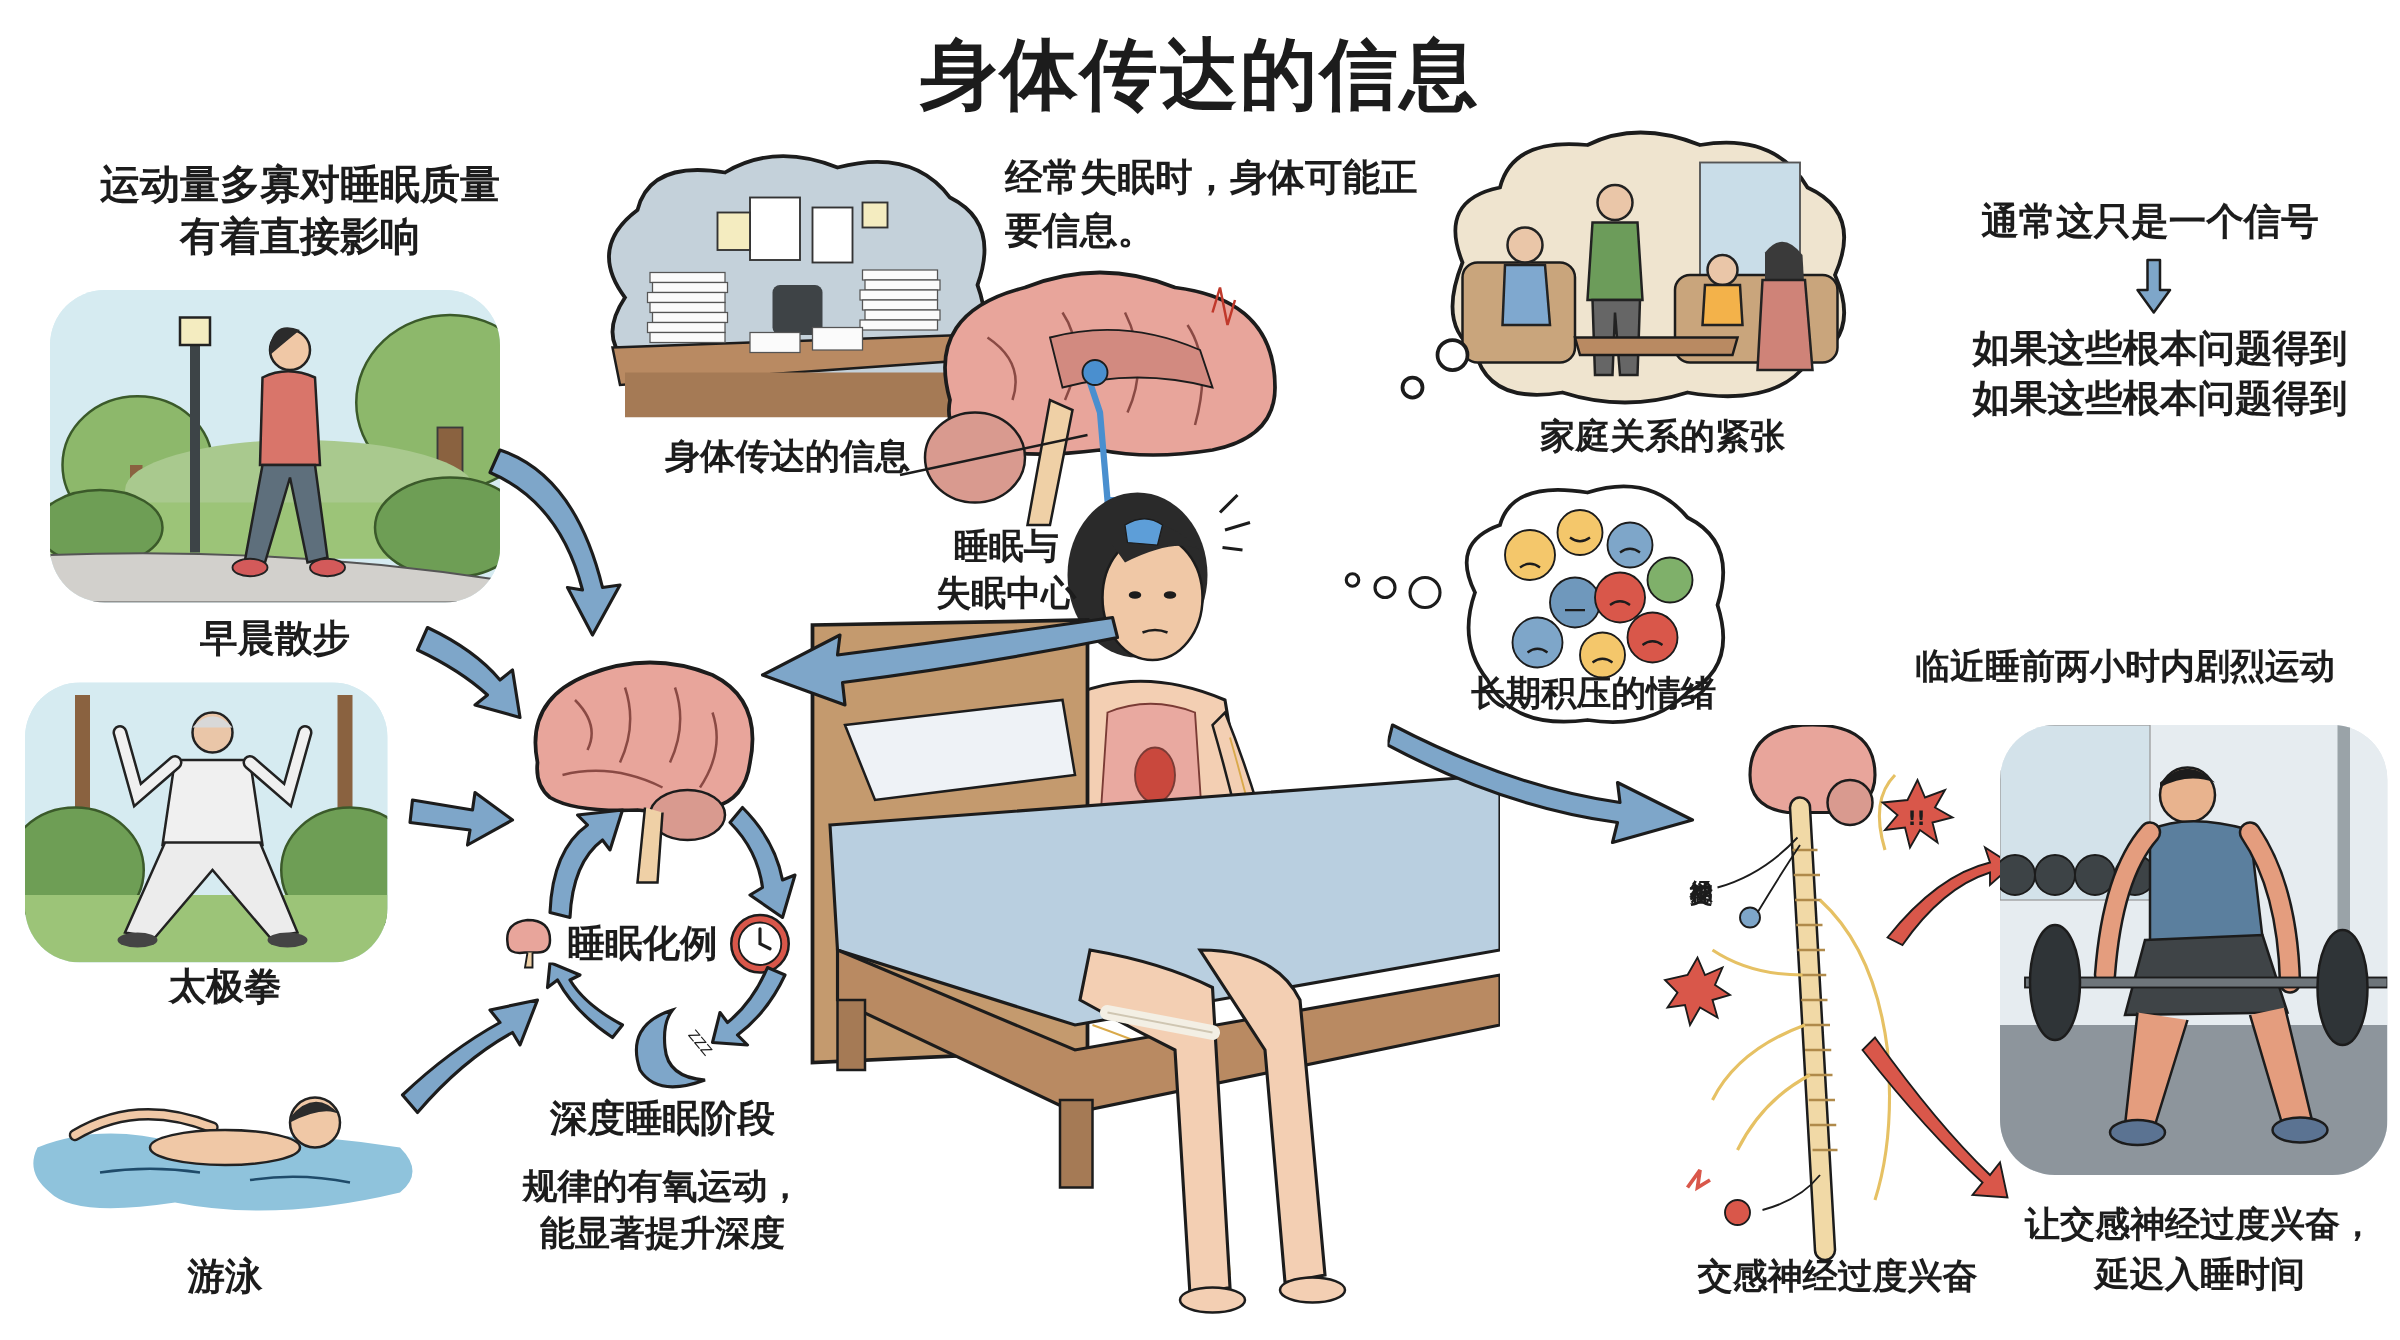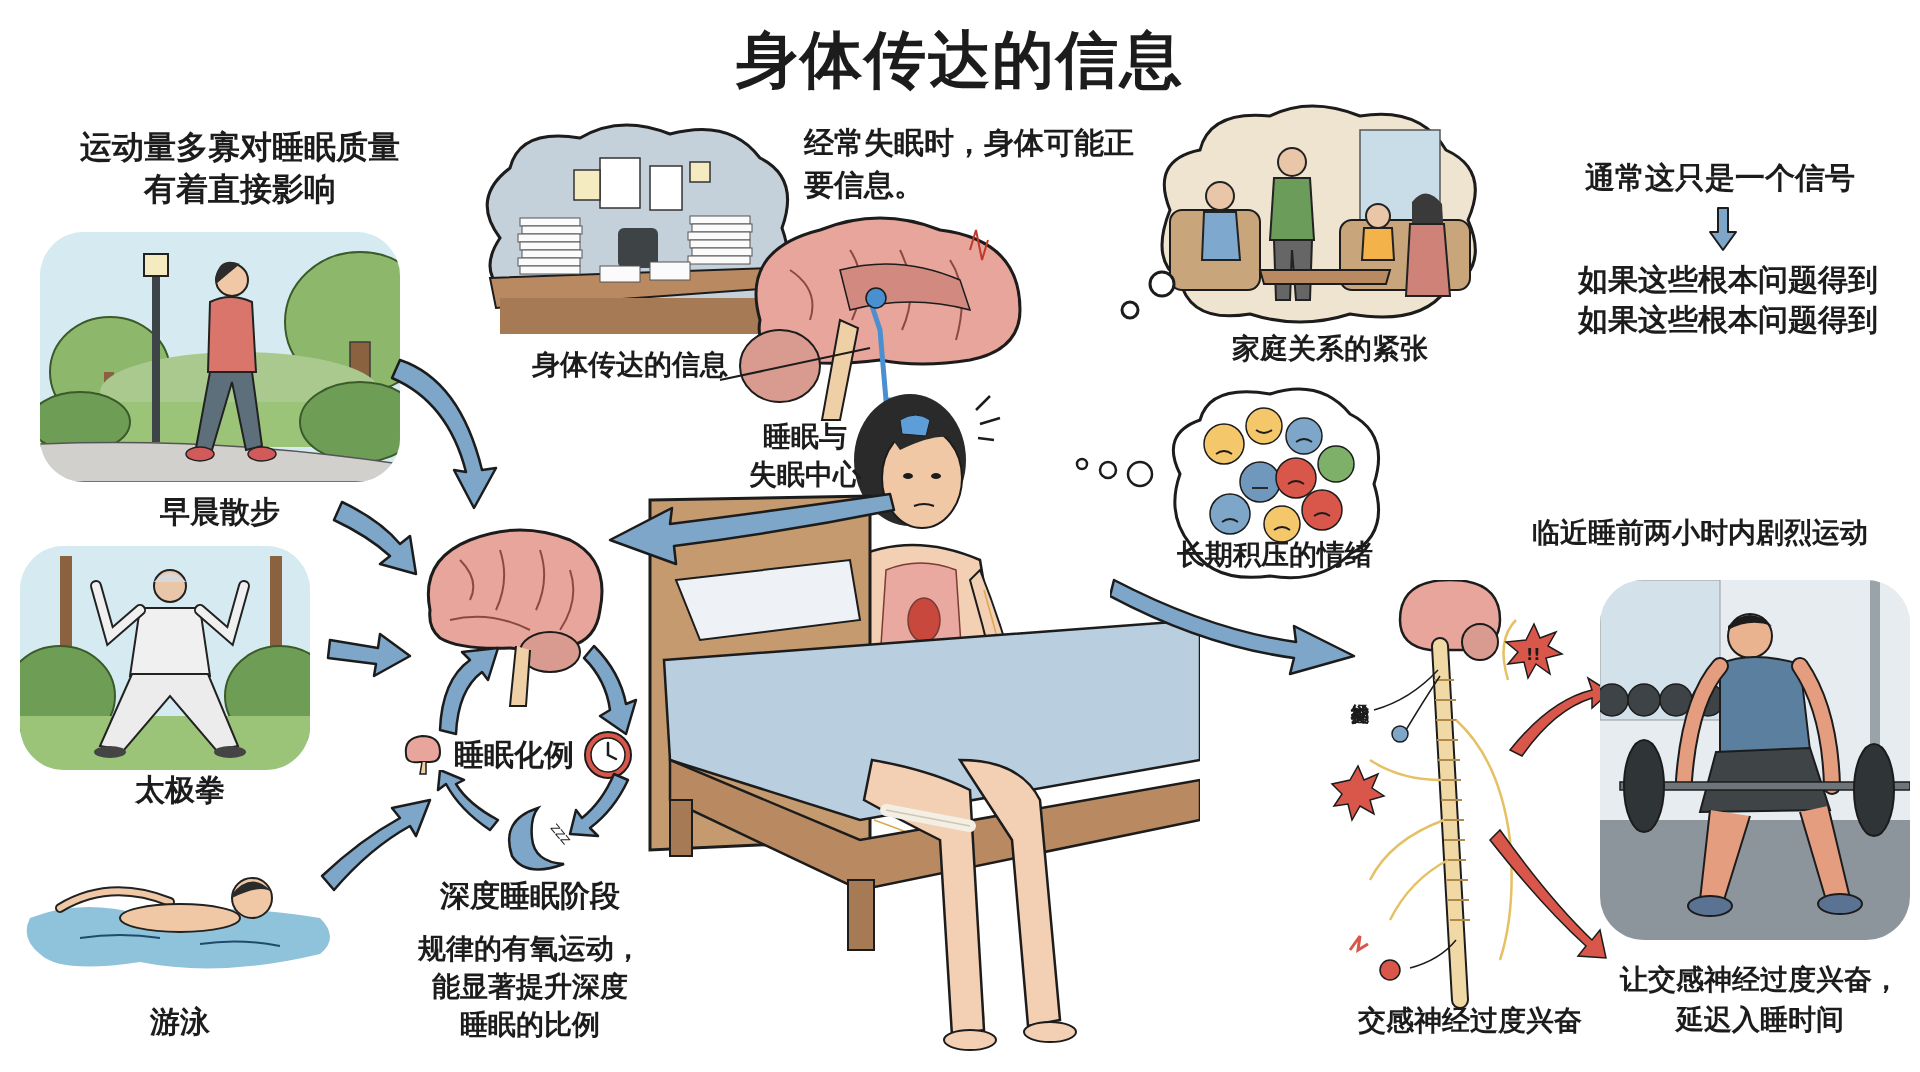--- a/index.html
+++ b/index.html
@@ -129,21 +129,20 @@
     <path d="M228 10 Q214 40 190 58 L198 66 L170 64 L176 40 L182 48 Q202 32 214 4 Z"></path>
   </g>
   <path d="M138 38 Q100 50 112 86 Q126 108 164 94 Q134 92 132 68 Q130 48 138 38 Z" fill="#7ea6c9" stroke="#1c1c1c" stroke-width="2.5"></path>
   <text x="150" y="58" font-size="11" font-family="DejaVu Sans, sans-serif" fill="#1c1c1c" transform="rotate(50 150 58)">ZZZ</text>
 </svg>
 
 <div class="abs txt center lbl30" style="left:400px;top:876px;width:260px;">深度睡眠阶段</div>
 <div class="abs txt center lbl28" style="left:400px;top:930px;width:260px;">
   <div>规律的有氧运动，</div>
   <div>能显著提升深度</div>
-  <div>睡眠的比例</div>
 </div>
 
 <div class="abs" style="left:470px;top:118px;width:330px;height:216px;">
   <svg width="330" height="216" viewBox="0 0 330 216">
     <path d="M30 120 Q0 80 40 50 Q50 10 110 20 Q150 -4 200 16 Q260 0 290 40 Q330 60 312 110 Q330 160 290 180 Q260 216 200 206 Q150 222 100 206 Q40 214 30 170 Q10 150 30 120 Z" fill="#c4d1da" stroke="#1c1c1c" stroke-width="3"></path>
     <rect x="130" y="40" width="40" height="50" fill="#fff" stroke="#333" stroke-width="1.5"></rect>
     <rect x="180" y="48" width="32" height="44" fill="#fff" stroke="#333" stroke-width="1.5"></rect>
     <rect x="104" y="52" width="26" height="30" fill="#f4ecc0" stroke="#333" stroke-width="1.5"></rect>
     <rect x="220" y="44" width="20" height="20" fill="#f4ecc0" stroke="#333" stroke-width="1.5"></rect>
     <rect x="148" y="110" width="40" height="40" rx="6" fill="#3e4346"></rect>

